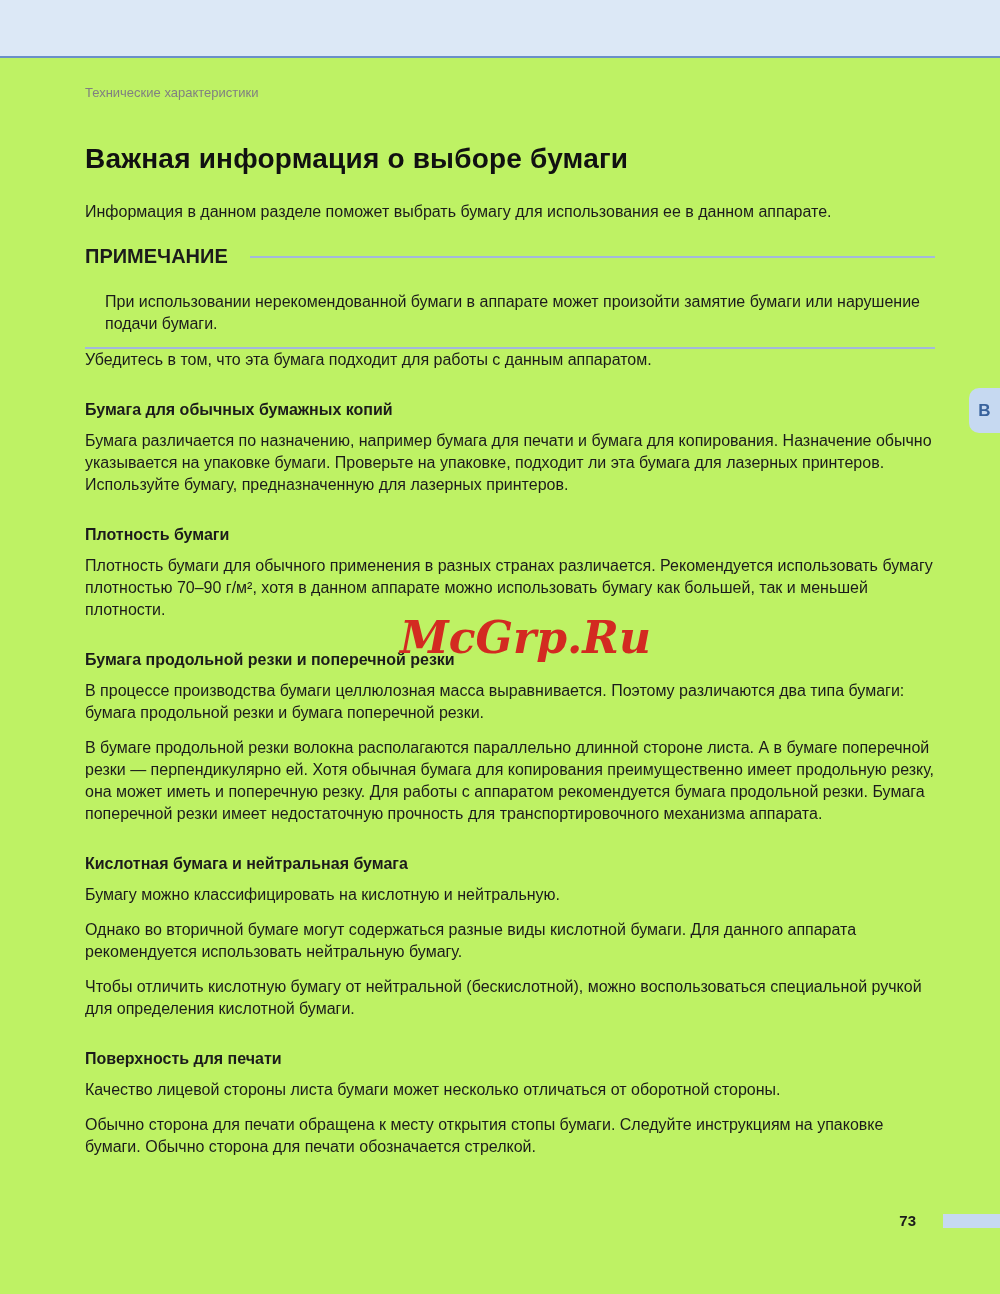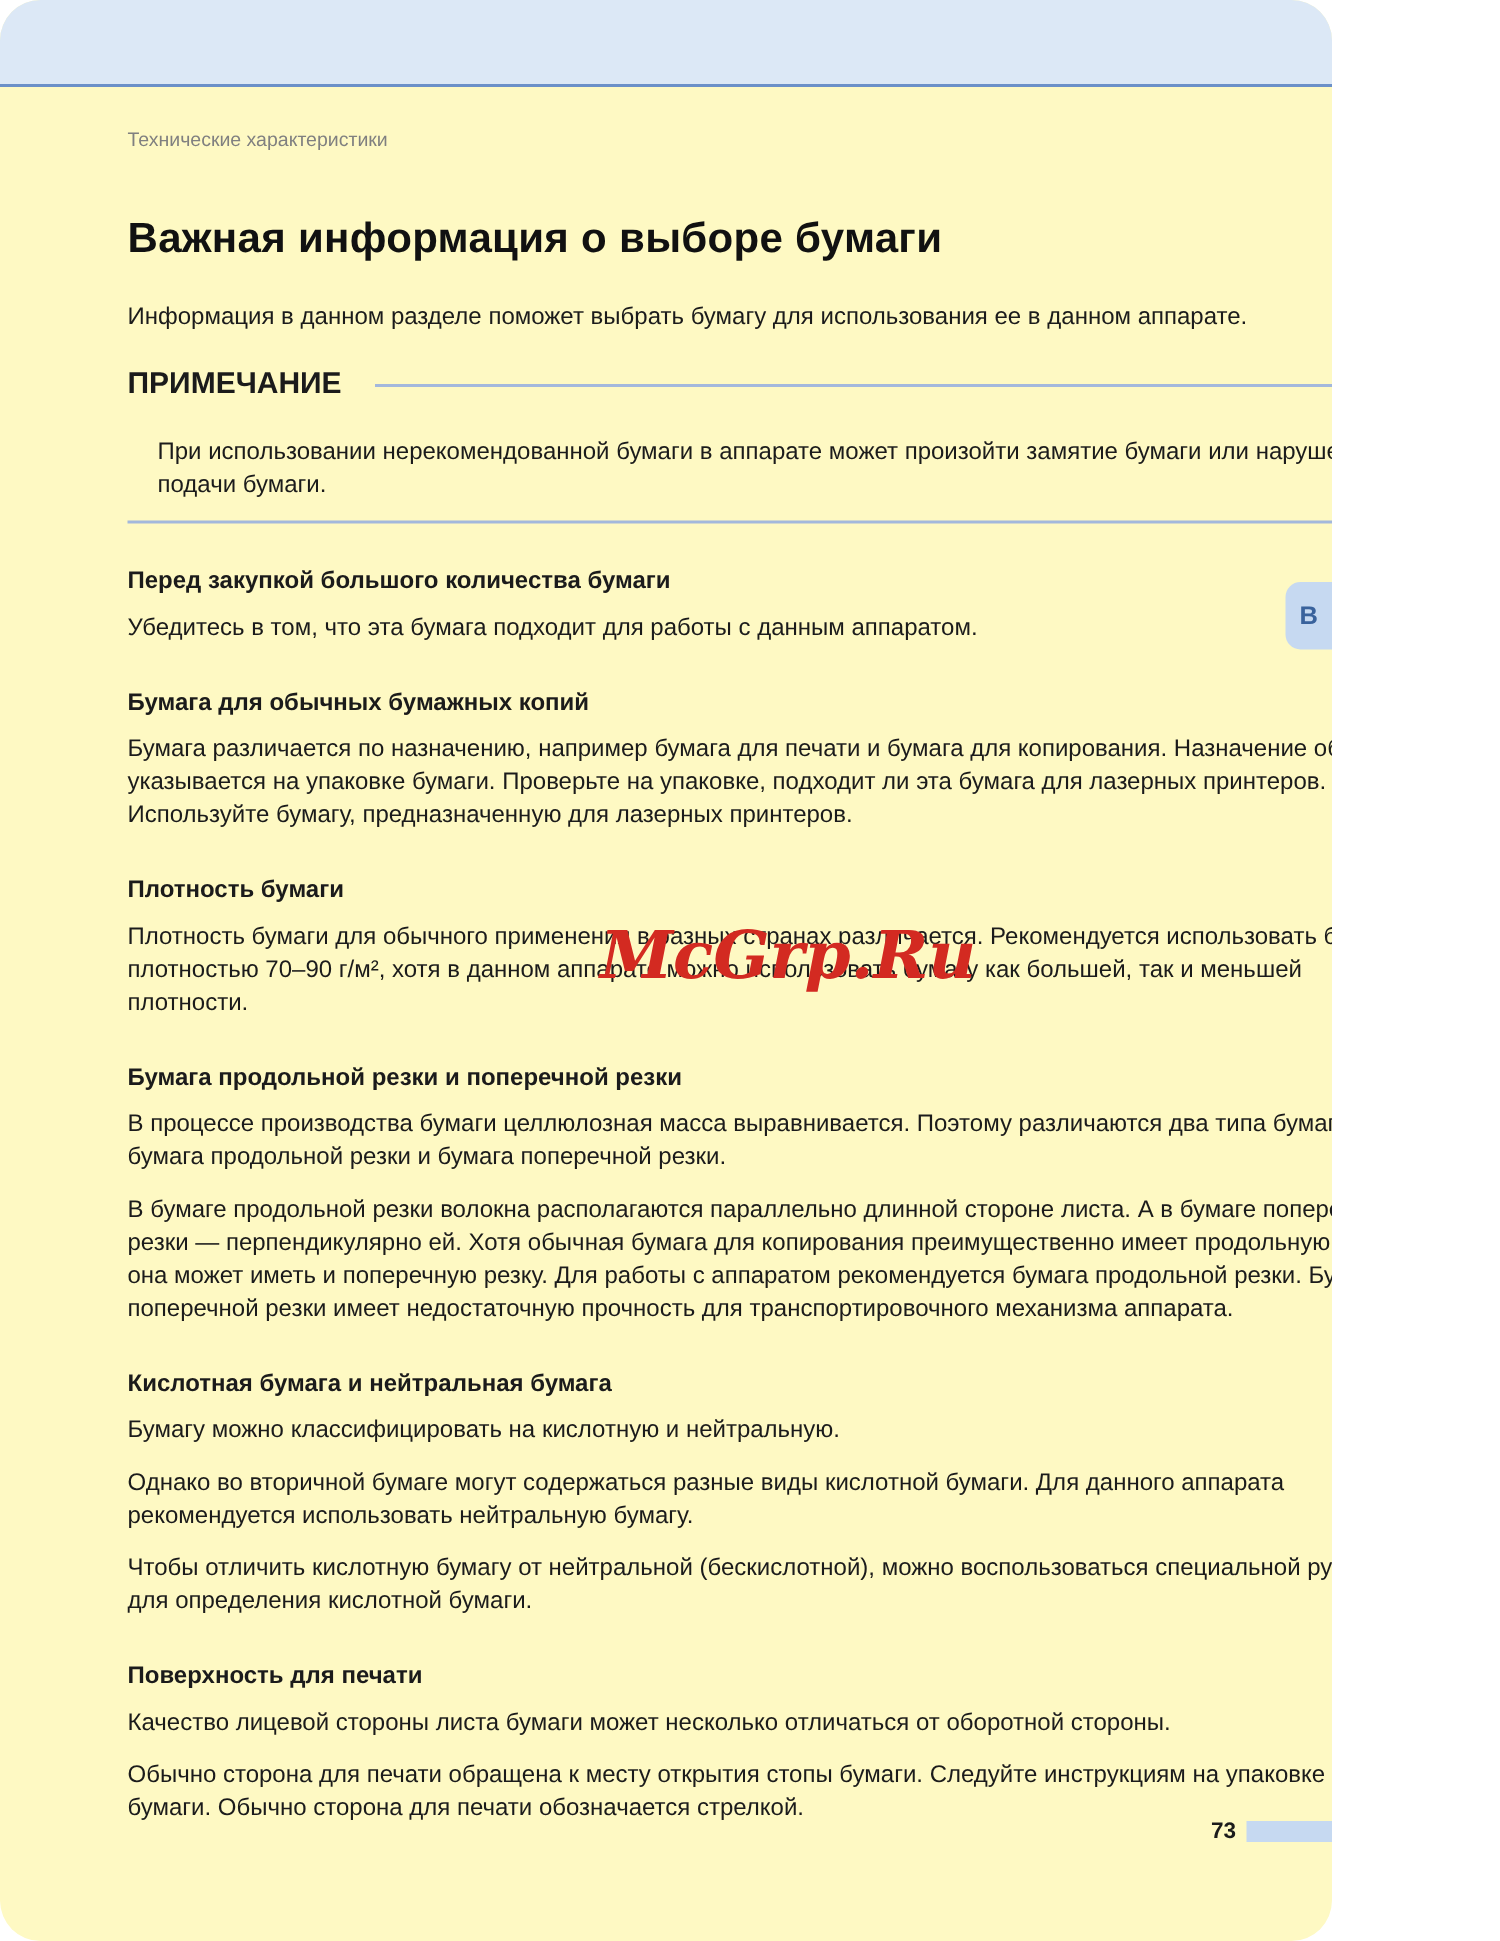--- a/index.html
+++ b/index.html
@@ -4,25 +4,24 @@
 <style>
   * { margin: 0; padding: 0; box-sizing: border-box; }
   html, body {
     width: 1000px;
     background: #ffffff;
     font-family: "Liberation Sans", sans-serif;
     color: #1b1b1b;
   }
   .page {
     position: relative;
-    width: 888px;
+    width: 1000px;
     height: 1294px;
-    background: #fef9c3;
+    background: #bef264;
     overflow: hidden;
-    border-radius: 27px;
   }
   .header-band {
     height: 58px;
     background: #dce8f6;
     border-bottom: 2px solid #6b90c8;
   }
   .content {
     padding: 0 65px 0 85px;
     width: 1000px;
   }
@@ -111,21 +110,21 @@
     position: absolute;
     top: 1212px;
     right: 0;
     display: flex;
     align-items: center;
   }
   .page-number {
     font-size: 15px;
     font-weight: bold;
     color: #1b1b1b;
-    margin-right: 7px;
+    margin-right: 27px;
   }
   .page-number-bar {
     width: 57px;
     height: 14px;
     background: #c6d9f1;
   }
 </style>
 </head>
 <body>
 
@@ -144,21 +143,20 @@
     <div class="note-block">
       <div class="note-header">
         <span class="note-label">ПРИМЕЧАНИЕ</span>
         <span class="note-rule"></span>
       </div>
       <p class="note-text">При использовании нерекомендованной бумаги в аппарате может произойти замятие бумаги или нарушение подачи бумаги.</p>
       <div class="note-bottom-rule"></div>
     </div>
 
     <section class="doc-section">
-      <h2>Перед закупкой большого количества бумаги</h2>
       <p>Убедитесь в том, что эта бумага подходит для работы с данным аппаратом.</p>
     </section>
 
     <section class="doc-section">
       <h2>Бумага для обычных бумажных копий</h2>
       <p>Бумага различается по назначению, например бумага для печати и бумага для копирования. Назначение обычно указывается на упаковке бумаги. Проверьте на упаковке, подходит ли эта бумага для лазерных принтеров. Используйте бумагу, предназначенную для лазерных принтеров.</p>
     </section>
 
     <section class="doc-section">
       <h2>Плотность бумаги</h2>

